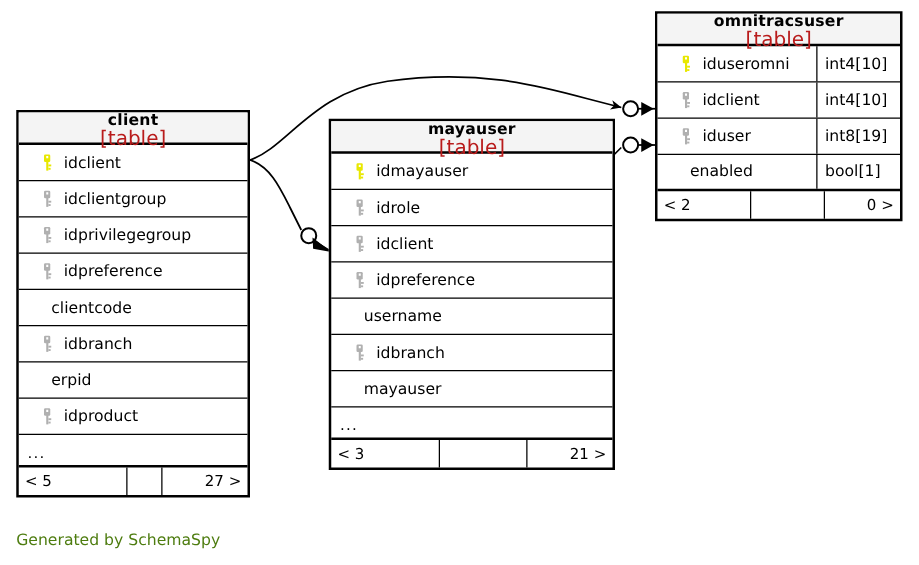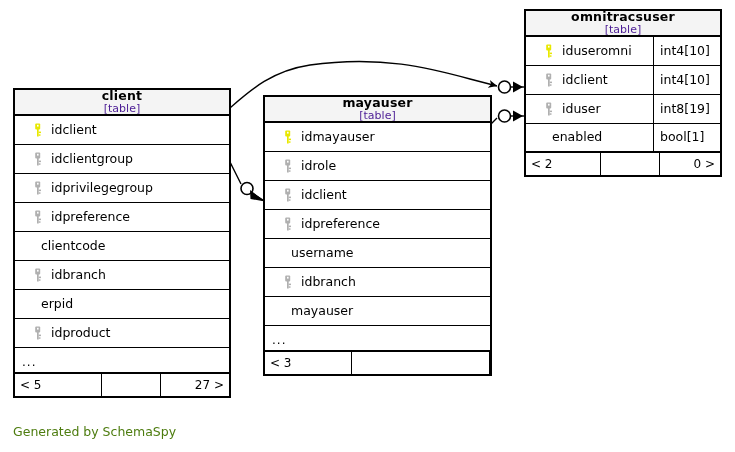--- a/index.html
+++ b/index.html
@@ -50,22 +50,22 @@
     padding: 0 8px;
     height: 26px;
     flex-direction: column;
   }
   .tbl-name {
     font-weight: bold;
     font-size: 12.5px;
     letter-spacing: 0.2px;
   }
   .tbl-tag {
-    font-size: 11px;
-    color: #4c1d95;
+    font-size: 16px;
+    color: #b91c1c;
   }
   .tbl-row {
     display: flex;
     align-items: stretch;
     border-bottom: 1px solid #000000;
     box-sizing: border-box;
     height: 29px;
   }
   .tbl-row.last-col-row { border-bottom: 2px solid #000000; }
   .col-name {
@@ -162,21 +162,21 @@
 
     <g>
       <path d="M456,138 C470,138 482,133 492,123 L497,118" fill="none" stroke="#000000" stroke-width="1.4"></path>
       <circle cx="504.5" cy="116" r="6" fill="#ffffff" stroke="#000000" stroke-width="1.6"></circle>
       <path d="M511,116 L524,116" stroke="#000000" stroke-width="1.4" fill="none"></path>
       <path d="M513,110.5 L523,116 L513,121.5 Z" fill="#000000"></path>
     </g>
   </svg>
 
   <div id="tables-layer">
-      <div class="table-box" style="left: 13px; top: 88px; width: 218px;">
+      <div class="table-box" style="left: 13px; top: 88px; width: 187px;">
         <div class="tbl-header">
           <span class="tbl-name">client</span>
           <span class="tbl-tag">[table]</span>
         </div>
         <div class="tbl-row">
           <span class="col-name">
             <span class="key-icon"><svg width="12" height="14" viewBox="0 0 12 14">
                 <rect x="3.2" y="0.5" width="5" height="6" rx="1" fill="#e8e800"></rect>
                 <rect x="5.0" y="1.8" width="1.6" height="1.8" fill="#ffffff"></rect>
                 <rect x="5.0" y="5.5" width="1.7" height="8" fill="#e8e800"></rect>
@@ -335,20 +335,21 @@
         </div>
         <div class="tbl-row">
           <span class="col-name indent-plain">
             <span>mayauser</span>
           </span>
         </div>
         <div class="ellipsis-row">...</div>
         <div class="tbl-footer">
           <span class="foot-cell foot-left" style="width:86px">&lt; 3</span>
           <span class="foot-cell foot-mid"></span>
+          <span class="foot-cell foot-right" style="width:68px">21 &gt;</span>
         </div>
       </div>
       <div class="table-box" style="left: 524px; top: 9px; width: 198px;">
         <div class="tbl-header">
           <span class="tbl-name">omnitracsuser</span>
           <span class="tbl-tag">[table]</span>
         </div>
         <div class="tbl-row">
           <span class="col-name">
             <span class="key-icon"><svg width="12" height="14" viewBox="0 0 12 14">

